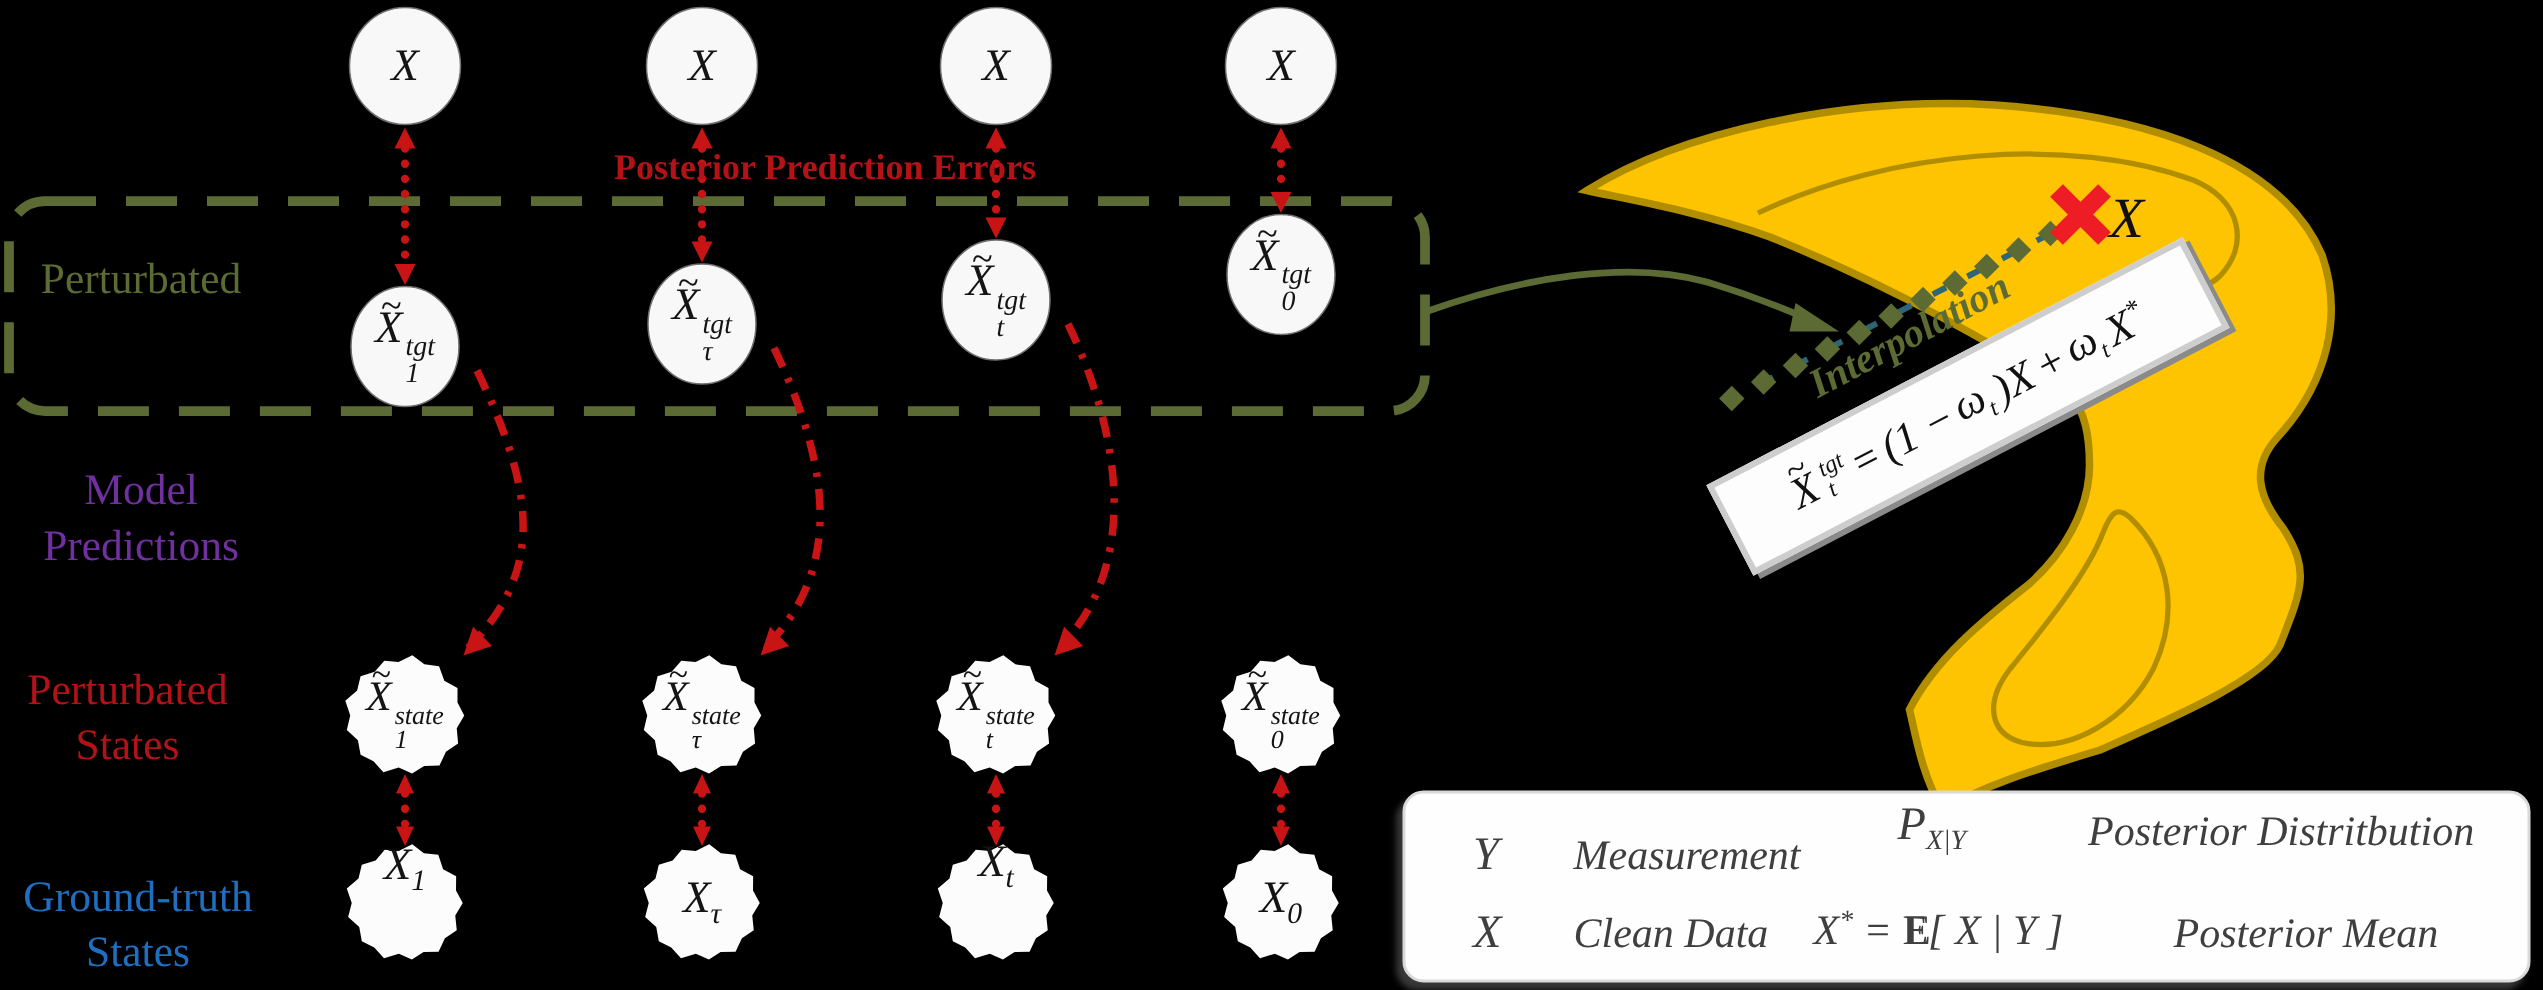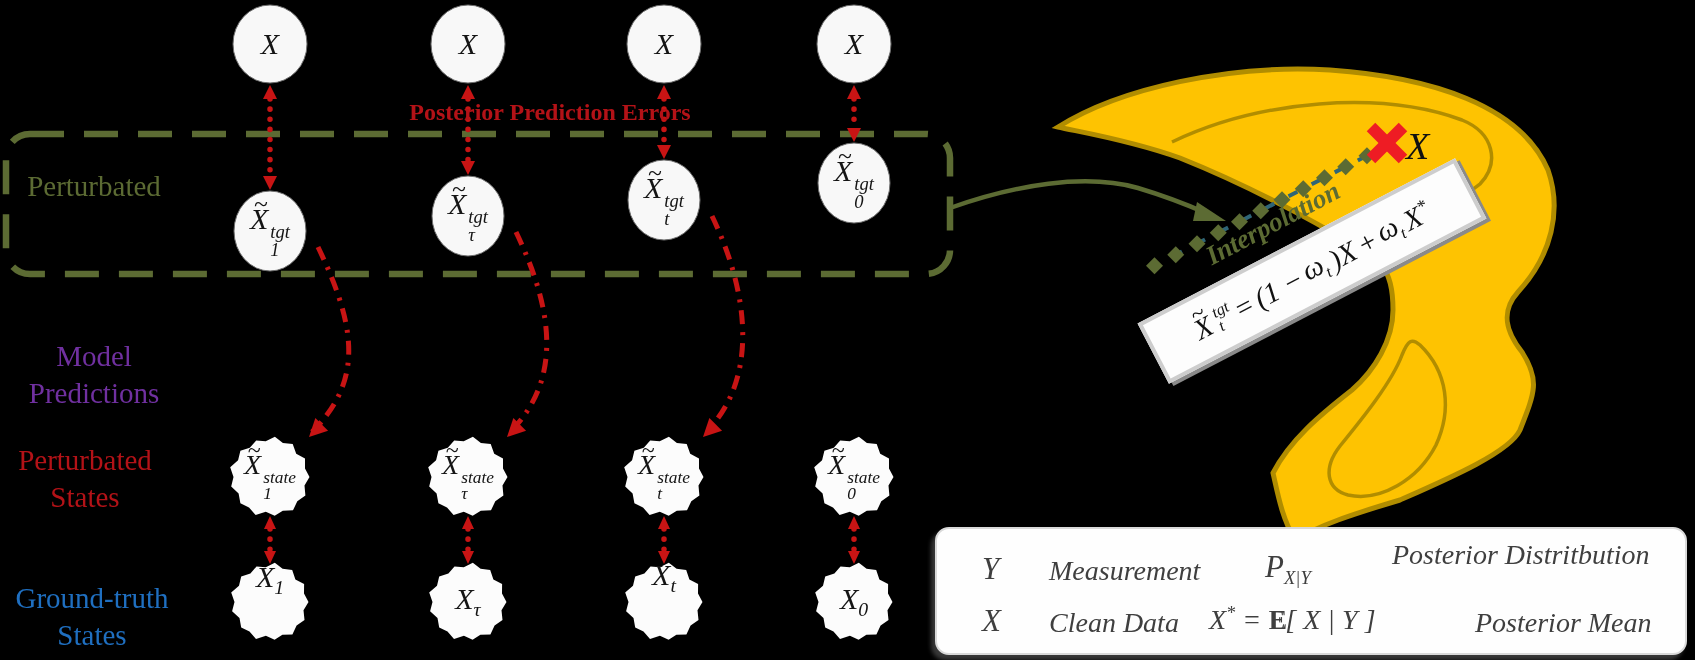--- a/index.html
+++ b/index.html
@@ -169,21 +169,21 @@
   </svg>
 
   <div class="labels">
 
     <div class="banner">Posterior Prediction Errors</div>
 
     <div class="side-label olive-t" style="left:8px;top:168px;width:172px;">
       <div>Perturbated</div>
     </div>
 
-    <div class="side-label purple-t" style="left:8px;top:309px;width:172px;margin-top:29px;">
+    <div class="side-label purple-t" style="left:8px;top:309px;width:172px;">
       <div>Model</div>
       <div>Predictions</div>
     </div>
 
     <div class="side-label red-t" style="left:0px;top:442px;width:170px;">
       <div>Perturbated</div>
       <div>States</div>
     </div>
 
     <div class="side-label blue-t" style="left:0px;top:580px;width:184px;">
@@ -249,22 +249,22 @@
       <span><span>ω</span><sub>t</sub></span>
         <span>)X</span>
       <span>+</span>
       <span><span>ω</span><sub>t</sub></span>
         <span><span>X</span><sup>*</sup></span>
     </div>
 
     <div class="legend-box">
       <span class="li legend-sym" style="left:45px;top:22px;">Y</span>
       <span class="li" style="left:112px;top:26px;">Measurement</span>
-      <span class="li legend-sym" style="left:328px;top:20px;text-align:right;"><span>P</span><sub>X|Y</sub></span>
+      <span class="li legend-sym" style="left:328px;top:2px;text-align:right;"><span>P</span><sub>X|Y</sub></span>
       <span class="li" style="left:455px;top:10px;">Posterior Distritbution</span>
 
       <span class="li legend-sym" style="left:45px;top:74px;">X</span>
       <span class="li" style="left:112px;top:78px;">Clean Data</span>
       <span class="li" style="left:272px;top:74px;"><span>X</span><sup>*</sup> <span>=</span> <span class="dsE"><span>E</span><span class="ghost">E</span></span><span>[ X | Y ]</span></span>
-      <span class="li" style="left:538px;top:78px;">Posterior Mean</span>
+      <span class="li" style="left:512px;top:78px;">Posterior Mean</span>
     </div>
   </div>
 </div>
 
 </body></html>

